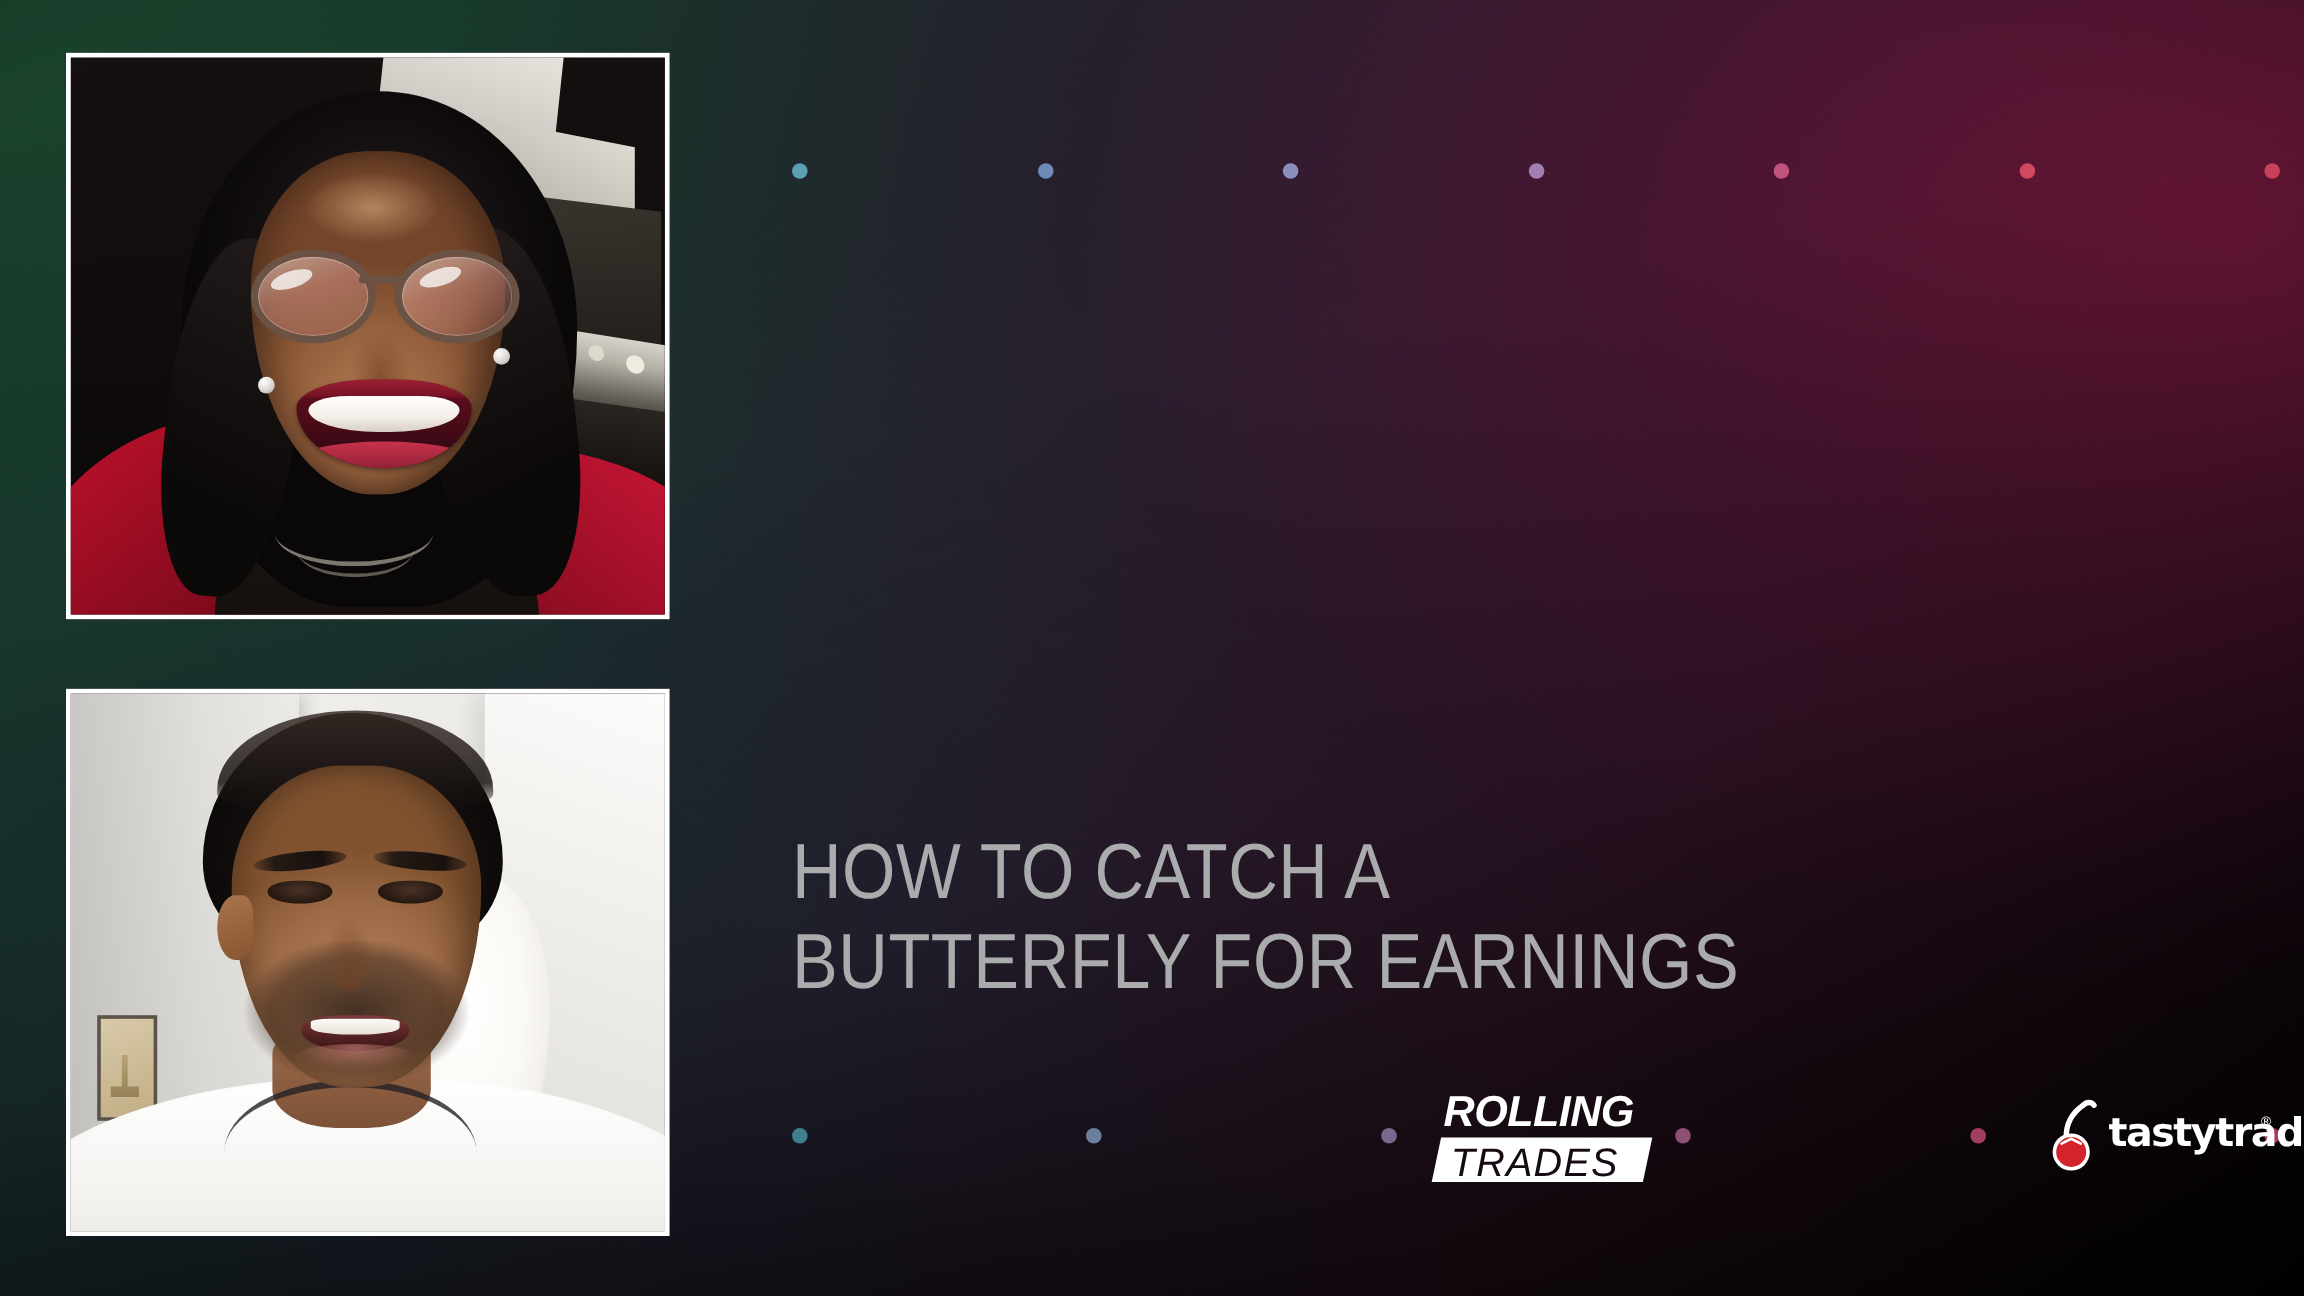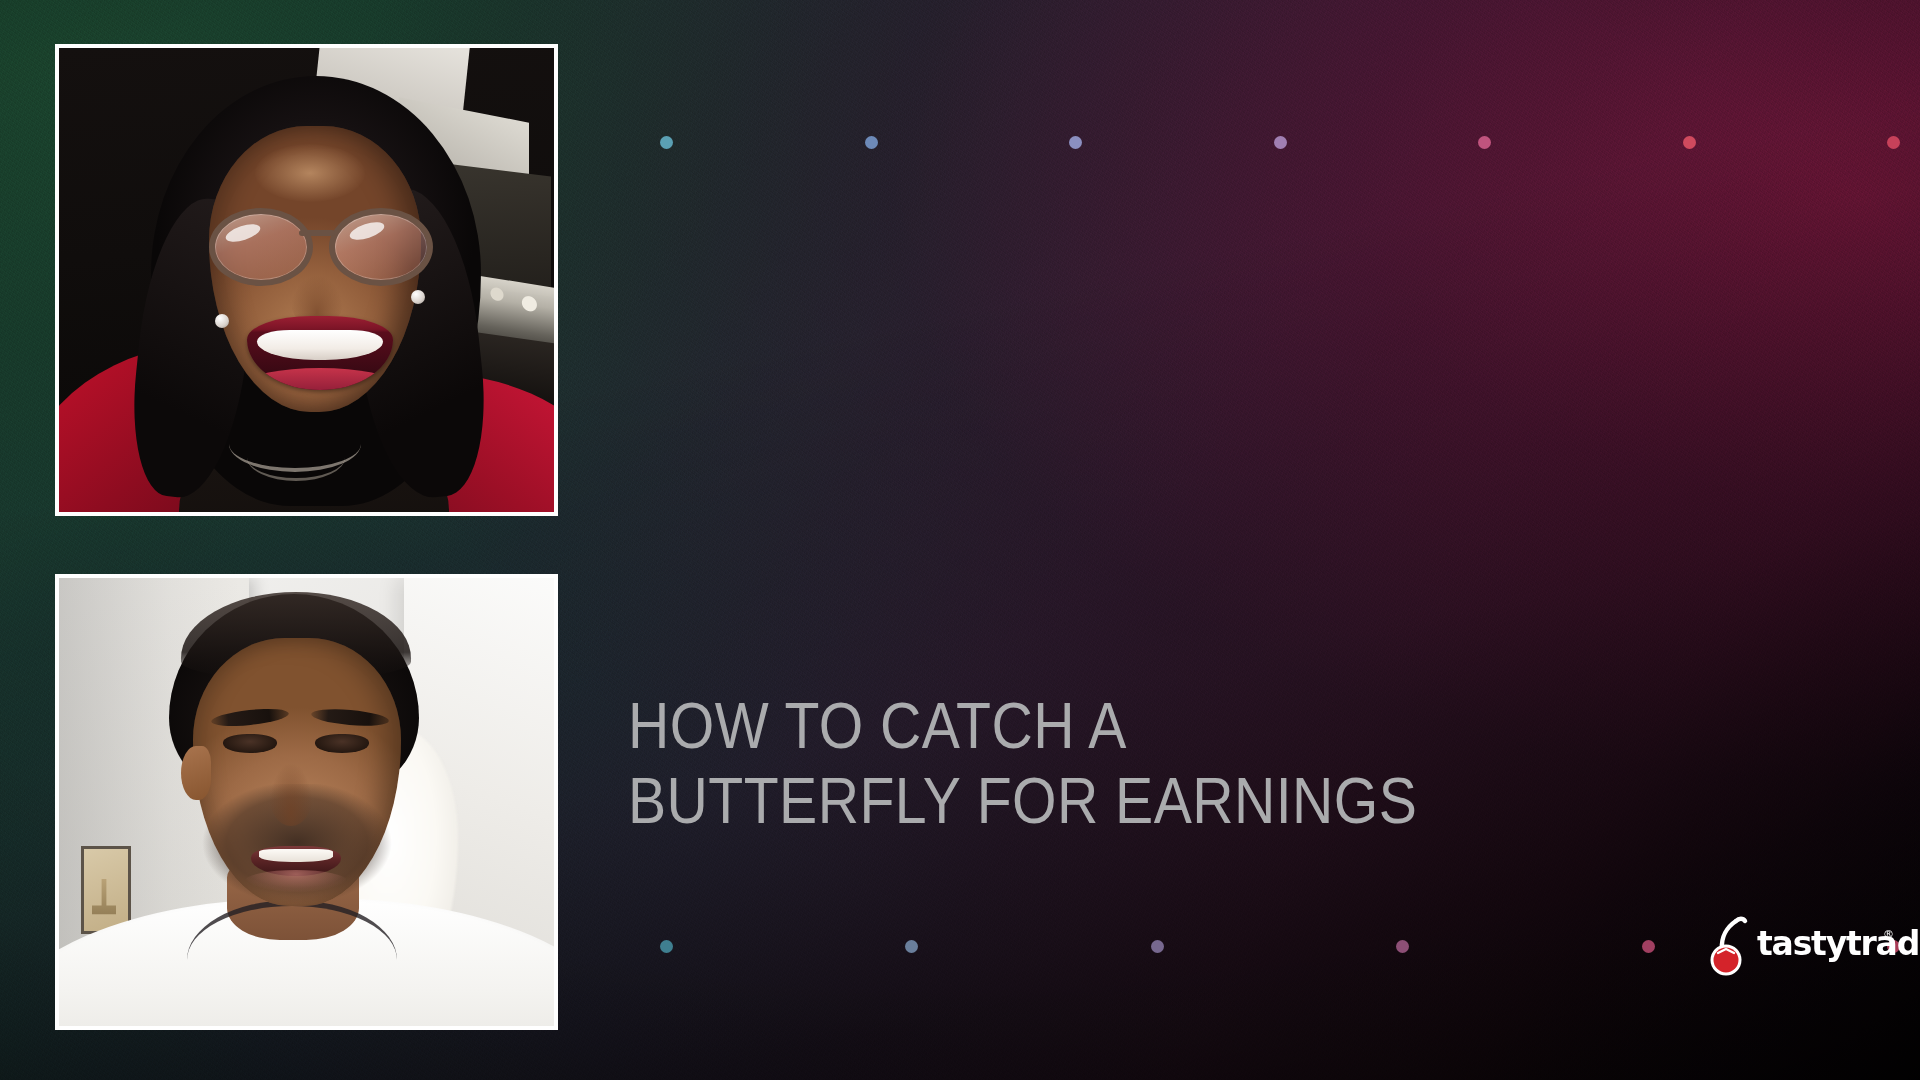--- a/index.html
+++ b/index.html
@@ -374,21 +374,21 @@
     font-size: 152px;
     line-height: 0.94;
     letter-spacing: -1px;
     transform: scaleX(0.97);
     transform-origin: left center;
     white-space: nowrap;
   }
 
   .subtitle-block {
     position: absolute;
-    left: 628px;
+    left: 660px;
     top: 688px;
     width: 1100px;
   }
   .subtitle-line {
     display: block;
     color: #aaabad;
     font-family: "Liberation Sans Narrow", "Liberation Sans", sans-serif;
     font-weight: normal;
     font-size: 65px;
     line-height: 1.16;
@@ -589,20 +589,25 @@
       <div class="p2-lip"></div>
     </div>
   </div>
 
 
   <div class="subtitle-block">
     <span class="subtitle-line">HOW TO CATCH A</span>
     <span class="subtitle-line">BUTTERFLY FOR EARNINGS</span>
   </div>
 
+  <div class="rt-logo">
+    <span class="rt-rolling">ROLLING</span>
+    <span class="rt-bar"></span>
+    <span class="rt-trades">TRADES</span>
+  </div>
 
   <div class="tt-logo">
     <span class="tt-cherry-wrap">
       <svg width="56" height="62" viewBox="0 0 56 62" xmlns="http://www.w3.org/2000/svg">
         <path d="M31 6 C22 12, 16 22, 17 34" stroke="#ffffff" stroke-width="4.5" fill="none" stroke-linecap="round"></path>
         <path d="M31 6 C34 3, 38 3, 40 6" stroke="#ffffff" stroke-width="4.5" fill="none" stroke-linecap="round"></path>
         <circle cx="21" cy="45" r="15.5" fill="#ffffff"></circle>
         <circle cx="21" cy="45" r="12.5" fill="#d4232a"></circle>
         <path d="M13 38 L21 34 L29 38" stroke="#ffffff" stroke-width="2.2" fill="none" stroke-linecap="round"></path>
       </svg>

